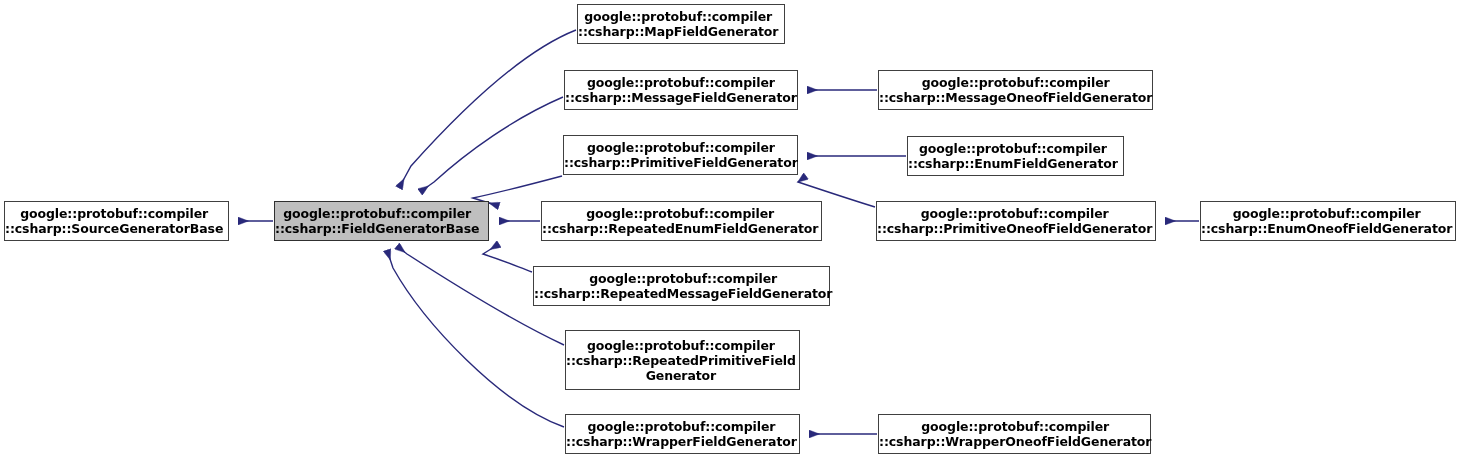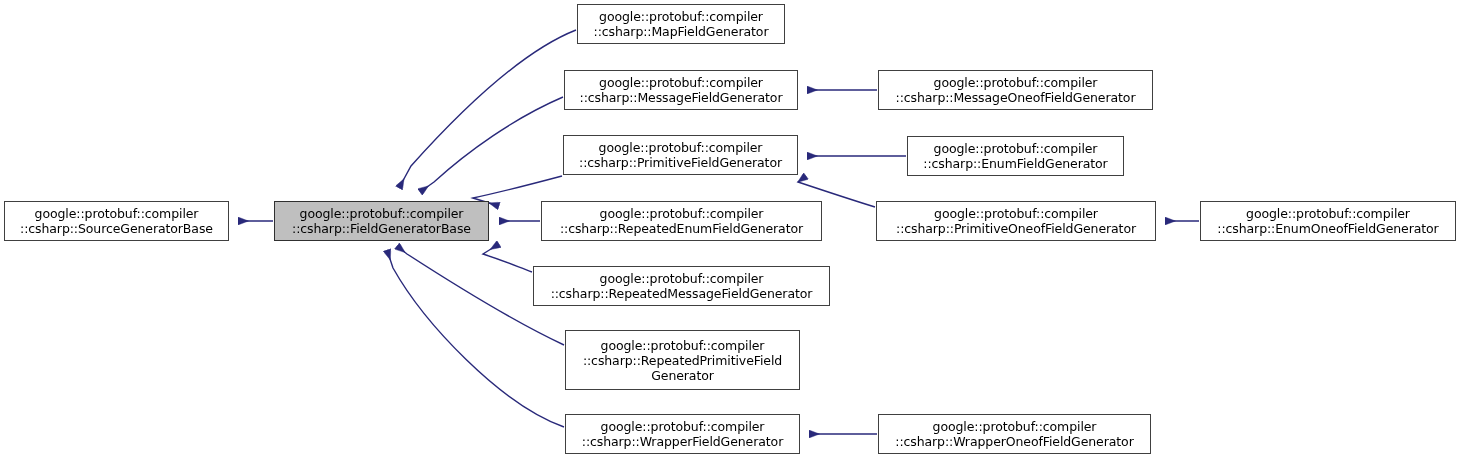--- a/index.html
+++ b/index.html
@@ -24,23 +24,23 @@
     height: 460px;
     pointer-events: none;
   }
   .node {
     position: absolute;
     box-sizing: border-box;
     background: #ffffff;
     border: 1px solid #404040;
     display: flex;
     align-items: center;
-    justify-content: center;
     text-align: center;
     z-index: 5;
+    font-weight: bold;
   }
   .node.focus {
     background: #bfbfbf;
     border: 1px solid #303030;
   }
   .node .label {
     font-size: 12.5px;
     line-height: 15px;
     color: #000000;
     white-space: pre;

